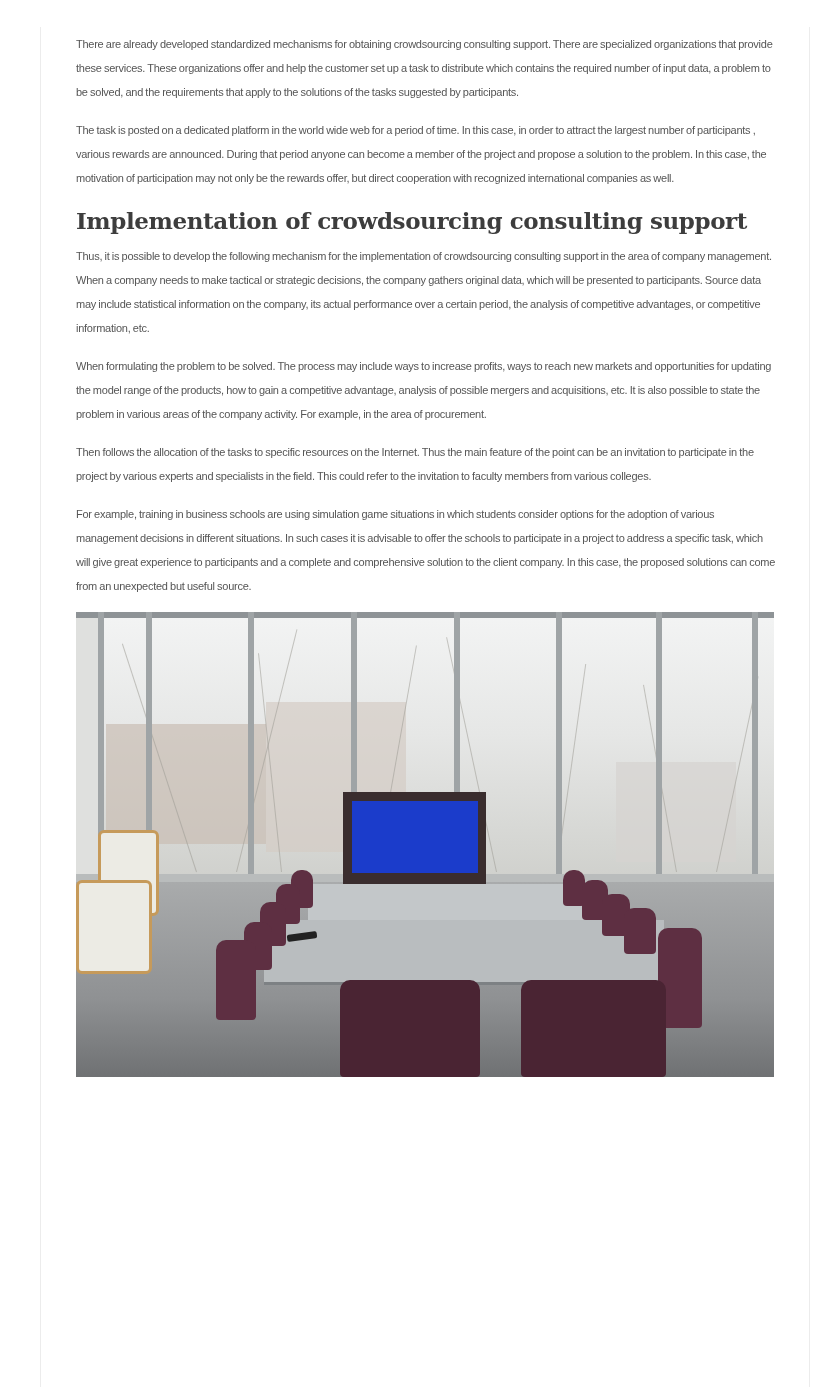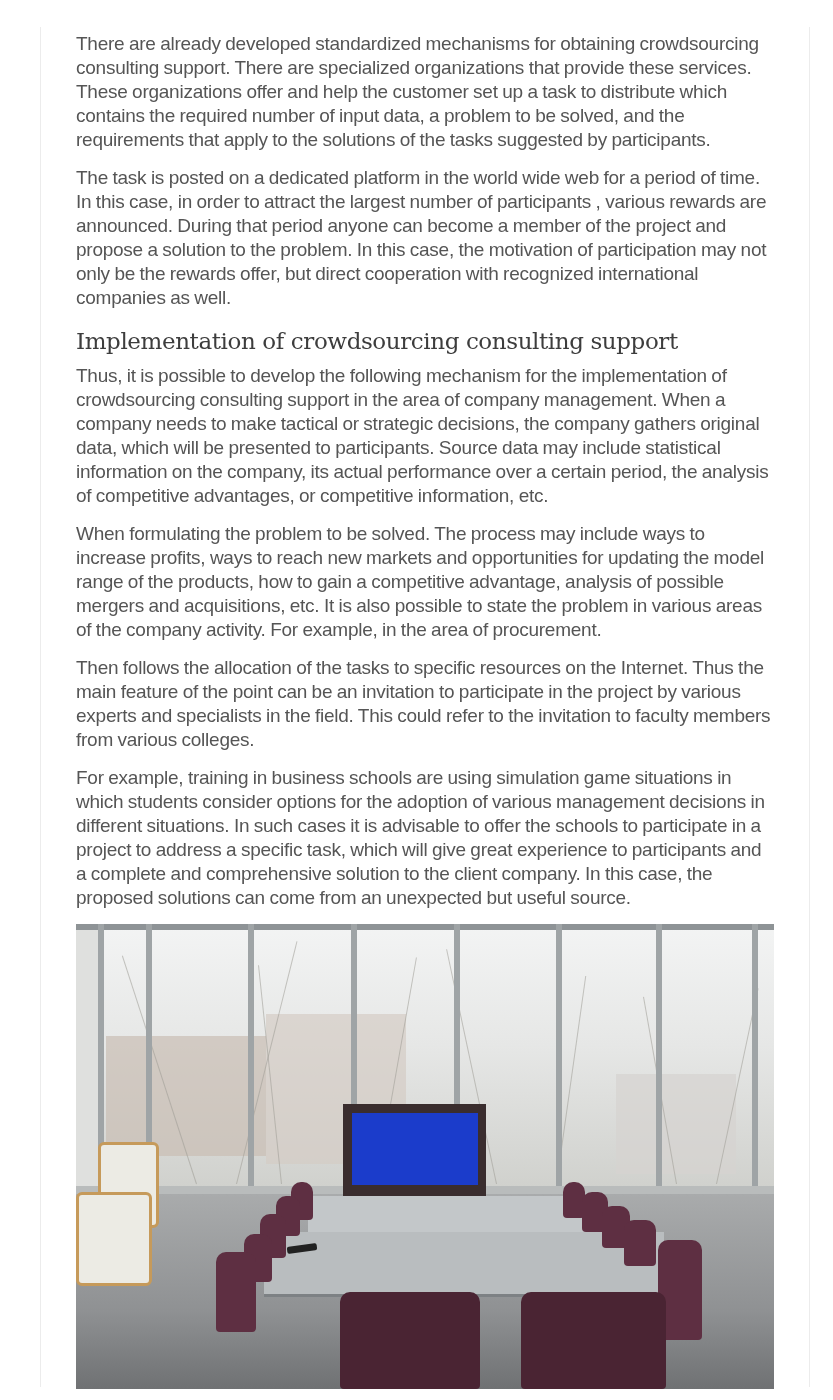--- a/index.html
+++ b/index.html
@@ -1,24 +1,24 @@
 <!DOCTYPE html>
 <html><head>
 <meta charset="utf-8">
 <style>
   html, body { margin: 0; padding: 0; background: #ffffff; }
   body { width: 833px; height: 1400px; position: relative; overflow: hidden;
          font-family: "Liberation Sans", "DejaVu Sans", sans-serif; }
   .panel { position: absolute; left: 40px; top: 27px; width: 768px; height: 1360px;
            border-left: 1px solid #ececec; border-right: 1px solid #ececec; background: #fff; }
   .content { position: absolute; left: 35px; top: 5px; width: 700px; }
-  p.body-text { margin: 0 0 14px 0; font-size: 19px; line-height: 24px; color: #555555;
+  p.body-text { margin: 0 0 14px 0; font-size: 11px; line-height: 24px; color: #555555;
                 letter-spacing: -0.25px; word-spacing: -0.5px; }
   h2.section-title { margin: 2px 0 6px 0; font-family: "DejaVu Serif", "Liberation Serif", serif;
-                     font-size: 23px; font-weight: normal; color: #3d3d3d; line-height: 34px; letter-spacing: -0.4px; }
+                     font-size: 23px; font-weight: bold; color: #3d3d3d; line-height: 34px; letter-spacing: -0.4px; }
   .photo { position: relative; width: 698px; height: 465px; margin-top: 2px; overflow: hidden; background: #d8dadb; }
   .photo .sky { position: absolute; left: 0; top: 0; width: 100%; height: 270px;
                 background: linear-gradient(180deg, #f3f4f4 0%, #e6e7e6 45%, #cfd0cc 100%); }
   .photo .bldg { position: absolute; background: #c9bdb3; opacity: .7; }
   .photo .mullion { position: absolute; top: 0; width: 6px; height: 275px; background: #9fa4a6; }
   .photo .toprail { position: absolute; left: 0; top: 0; width: 100%; height: 6px; background: #8e9396; }
   .photo .sill { position: absolute; left: 0; top: 262px; width: 100%; height: 10px; background: #b9bcbc; }
   .photo .floor { position: absolute; left: 0; top: 270px; width: 100%; height: 195px;
                   background: linear-gradient(180deg, #a9abac 0%, #8f9193 60%, #6f7173 100%); }
   .photo .tree { position: absolute; border-left: 1px solid #9c9a94; transform-origin: bottom; opacity: .55; }

